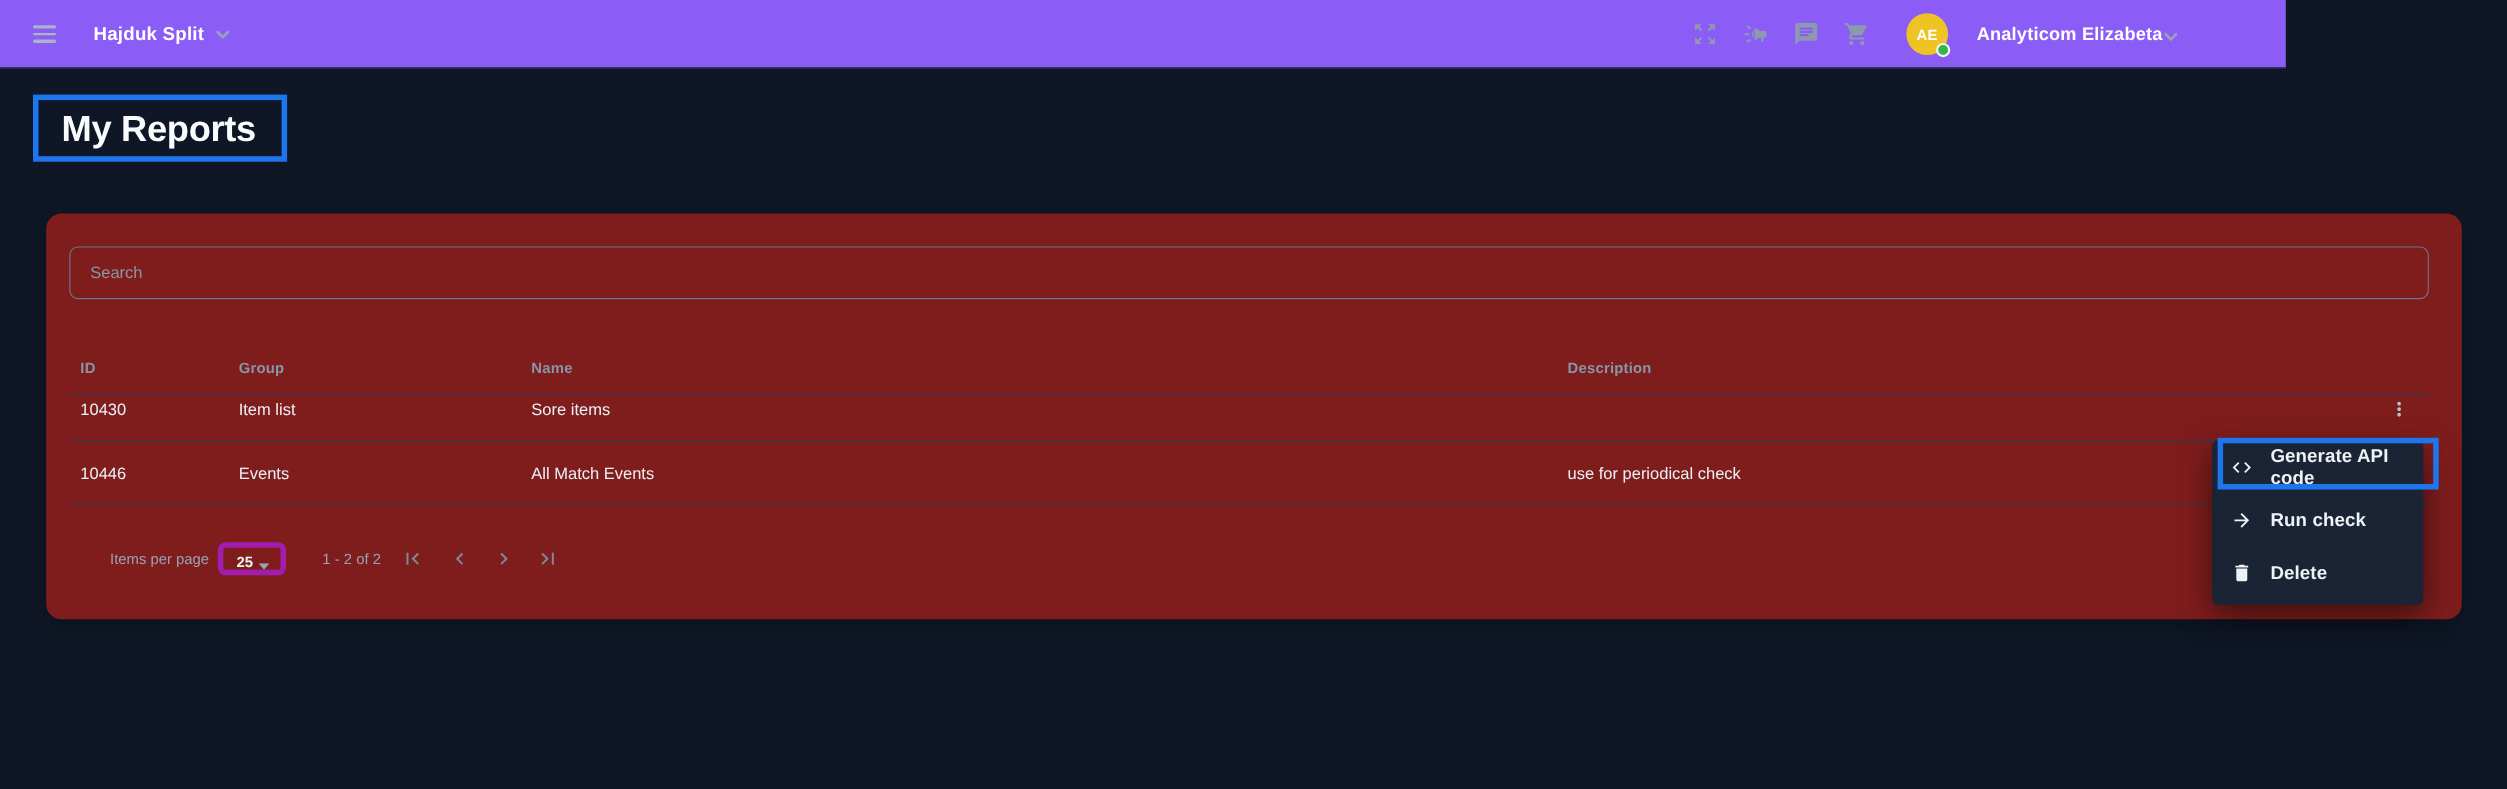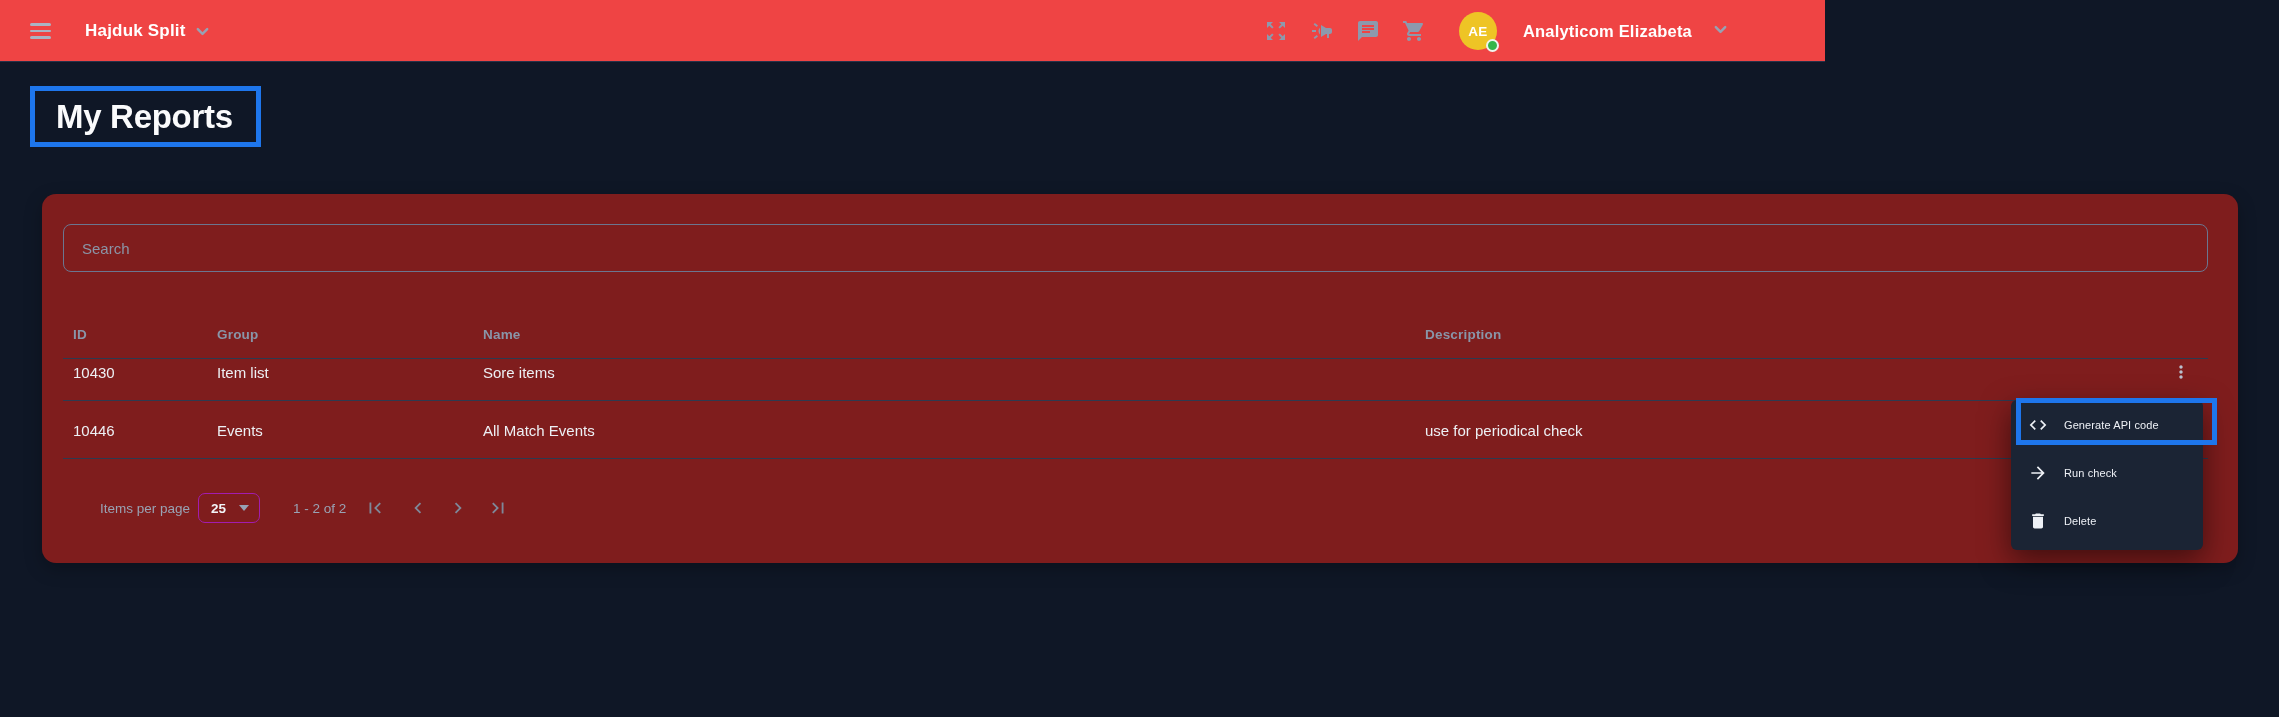--- a/index.html
+++ b/index.html
@@ -1,39 +1,39 @@
 <!DOCTYPE html>
 <html><head>
 <meta charset="utf-8">
 <style>
   * { margin:0; padding:0; box-sizing:border-box; }
   html,body { width:2279px; height:717px; background:#0f1726; overflow:hidden;
               font-family:"Liberation Sans", sans-serif; }
   .frame { position:absolute; inset:0; width:2279px; height:717px; }
 
   
-  .topbar { position:absolute; left:0; top:0; width:1825px; height:62px;
-            background:#ef4444; border-bottom:1px solid #273149; }
+  .topbar { position:absolute; left:0; top:0; width:2078px; height:62px;
+            background:#8b5cf6; border-bottom:1px solid #273149; }
   .hamburger { position:absolute; left:30px; top:20px; width:22px; height:22px;
                display:flex; flex-direction:column; justify-content:center; gap:4px; cursor:pointer; }
   .hamburger span { display:block; width:21px; height:2.6px; background:#aab4c4; border-radius:2px; }
   .team { position:absolute; left:85px; top:0; height:62px; display:flex; align-items:center; gap:9px; cursor:pointer; }
   .team .team-label { color:#ffffff; font-size:17px; font-weight:700; letter-spacing:.2px; }
   .chev { width:15px; height:15px; stroke:#97a2b4; stroke-width:2.6; fill:none; stroke-linecap:round; stroke-linejoin:round; }
   .tb-right { position:absolute; right:97px; top:0; height:62px; display:flex; align-items:center; }
   .tb-icon { width:24px; height:24px; fill:#8d99ad; display:block; }
   .tb-btn { width:24px; height:24px; margin-right:22px; cursor:pointer; }
   .tb-btn.cart { margin-right:33px; }
   .mirror { transform:scaleX(-1); }
   .avatar { position:relative; width:38px; height:38px; border-radius:50%; background:#eec425;
             display:flex; align-items:center; justify-content:center; margin-right:26px; cursor:pointer; }
   .avatar .init { color:#ffffff; font-size:13.5px; font-weight:700; letter-spacing:.3px; }
   .status-dot { position:absolute; right:-2px; bottom:-2px; width:13px; height:13px; border-radius:50%;
                 background:#34b64a; border:2.5px solid #eef4ee; }
-  .user { display:flex; align-items:flex-start; gap:21px; cursor:pointer; }
+  .user { display:flex; align-items:flex-end; gap:0; cursor:pointer; }
   .user .user-label { color:#ffffff; font-size:16.5px; font-weight:700; letter-spacing:.2px; }
 
   
   .anno-title { position:absolute; left:30px; top:86px; width:231px; height:61px;
                 border:5px solid #1e76ec; display:flex; align-items:center; padding-left:21px; }
   .page-title { color:#fafbfc; font-size:33px; font-weight:700; letter-spacing:-.3px; }
 
   
   .card { position:absolute; left:42px; top:194px; width:2196px; height:369px;
           background:#7f1d1d; border-radius:14px; box-shadow:0 6px 18px rgba(0,0,0,.25); }
@@ -54,38 +54,38 @@
   .c-id { left:10px; } .c-group { left:154px; } .c-name { left:420px; } .c-desc { left:1362px; }
   .kebab { position:absolute; left:2098px; top:9px; width:40px; height:40px; border-radius:50%;
            display:flex; align-items:center; justify-content:center; cursor:pointer; }
   .kebab svg { width:20px; height:20px; fill:#b9c2d0; }
 
   
   .paginator { position:absolute; left:21px; top:280px; width:2145px; height:68px; }
   .pg-label { position:absolute; left:37px; top:0; height:68px; display:flex; align-items:center;
               color:#99a3b4; font-size:13.5px; }
   .pg-size { position:absolute; left:135px; top:19px; width:62px; height:30px;
-             border:1px solid #a21caf; border-radius:7px; display:flex; align-items:center;
+             border:5px solid #a21caf; border-radius:7px; display:flex; align-items:flex-end;
              justify-content:space-between; padding:0 10px 0 12px; cursor:pointer; }
   .pg-size .pg-size-value { color:#f2f4f7; font-size:13.5px; font-weight:700; }
   .pg-size svg { width:10px; height:6px; fill:#97a2b4; }
   .pg-range { position:absolute; left:230px; top:0; height:68px; display:flex; align-items:center;
               color:#99a3b4; font-size:13.5px;text-align:center; }
   .pg-btn { position:absolute; top:20px; width:28px; height:28px; display:flex; align-items:center;
             justify-content:center; cursor:pointer; }
   .pg-btn svg { width:22px; height:22px; fill:#7e8899; }
   .pg-first { left:298px; } .pg-prev { left:341px; } .pg-next { left:381px; } .pg-last { left:421px; }
 
   
   .menu { position:absolute; left:2011px; top:400px; width:192px; height:150px;
           background:#1b2434; border-radius:6px; box-shadow:0 10px 30px rgba(0,0,0,.5);
           padding-top:1px; z-index:5; }
   .menu-item { height:48px; display:flex; align-items:center; padding-left:17px; gap:16px; cursor:pointer; }
   .menu-item svg { width:20px; height:20px; fill:#eef1f6; flex:0 0 auto; }
-  .menu-item .mi-label { color:#eef1f6; font-size:11px; font-weight:400; letter-spacing:.1px; }
+  .menu-item .mi-label { color:#eef1f6; font-size:17px; font-weight:700; letter-spacing:.1px; }
 
   
   .anno-menu { position:absolute; left:2016px; top:398px; width:201px; height:47px;
                border:5px solid #1e76ec; z-index:6; pointer-events:none; }
 </style>
 </head>
 <body>
 
 <div class="frame">
 

